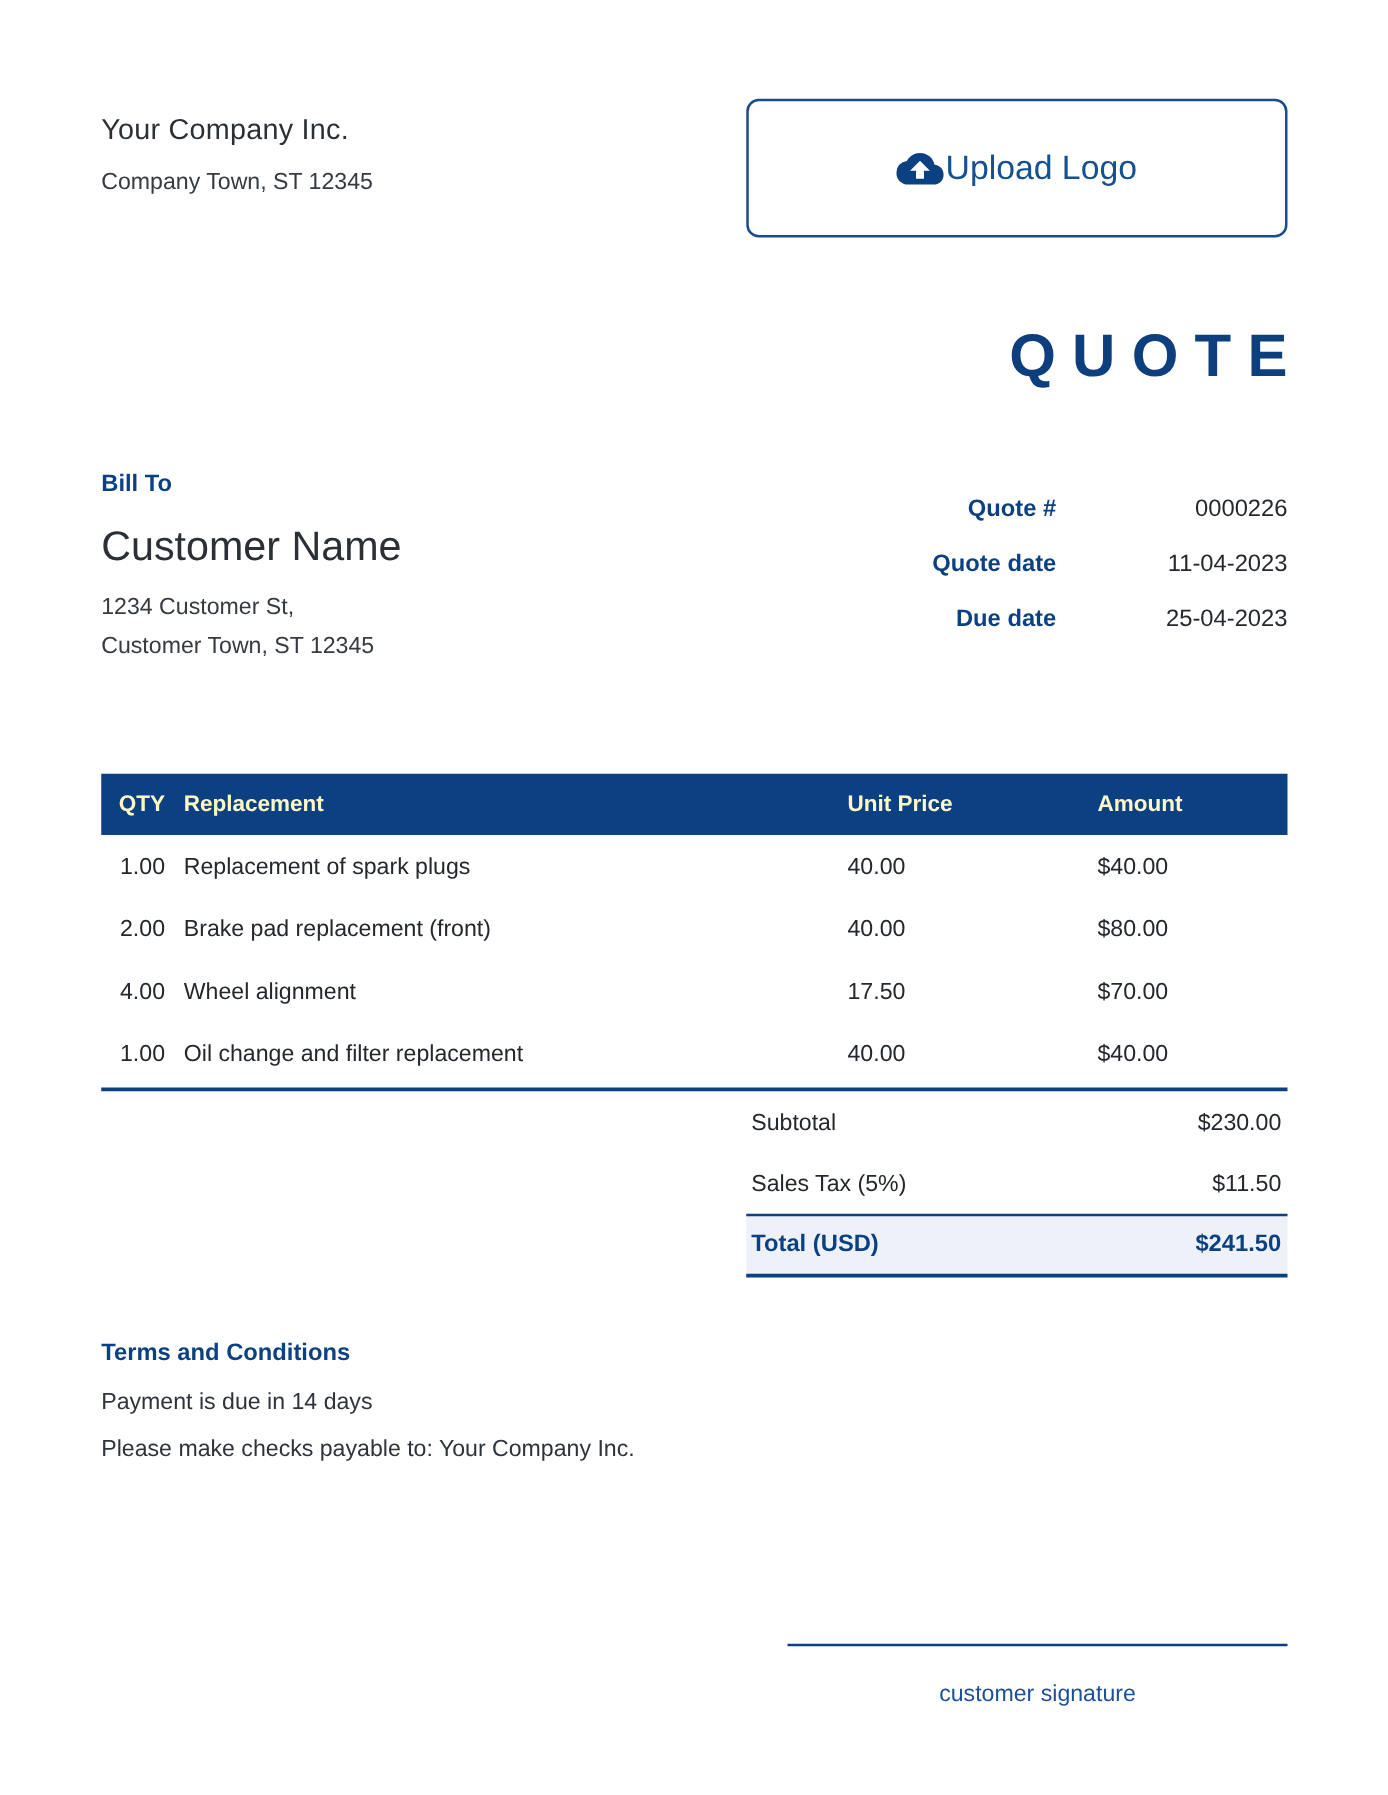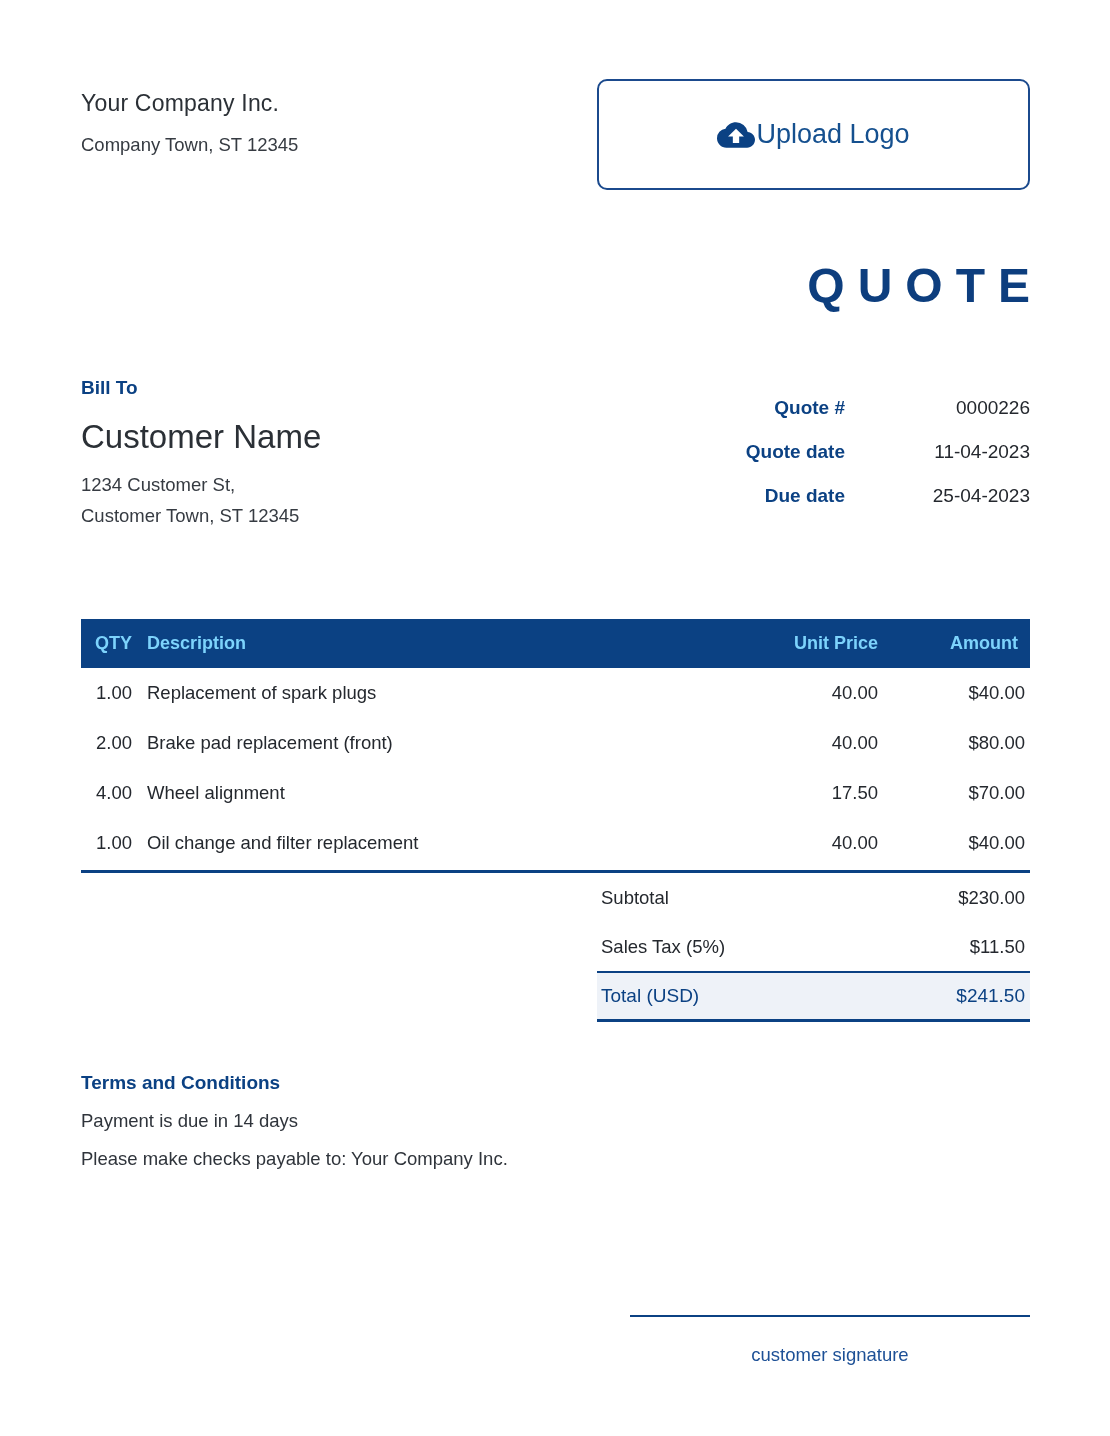--- a/index.html
+++ b/index.html
@@ -102,28 +102,28 @@
     font-size: 19px;
     color: #24282e;
   }
 
   
   .items-table { margin-top: 88px; }
   .items-header {
     display: grid;
     grid-template-columns: 66px 1fr 200px 152px;
     background: #0b4183;
-    color: #7dd3fc;
+    color: #fef9c3;
     height: 49px;
     align-items: center;
     font-size: 18px;
     font-weight: bold;
   }
   .items-header .col-qty { padding-left: 14px; }
-  .col-unit, .col-amount { text-align: right; }
+  .col-unit, .col-amount { }
   .items-header .col-unit { padding-right: 0; }
   .items-header .col-amount { padding-right: 12px; }
   .item-row {
     display: grid;
     grid-template-columns: 66px 1fr 200px 152px;
     height: 50px;
     align-items: center;
     font-size: 18.5px;
     color: #24282e;
   }
@@ -146,21 +146,21 @@
     height: 49px;
     font-size: 18.5px;
     padding: 0 5px 0 4px;
   }
   .totals-row.grand {
     background: #eef2f8;
     border-top: 2px solid #0b4183;
     border-bottom: 3px solid #0b4183;
     height: 51px;
     font-size: 19px;
-    font-weight: normal;
+    font-weight: bold;
     color: #0b4183;
   }
 
   
   .terms-block { margin-top: 50px; }
   .terms-heading {
     font-size: 19px;
     font-weight: bold;
     color: #0b4183;
   }
@@ -233,21 +233,21 @@
       <div class="meta-row">
         <div class="meta-label">Due date</div>
         <div class="meta-value">25-04-2023</div>
       </div>
     </div>
   </div>
 
   <div class="items-table">
     <div class="items-header">
       <div class="col-qty">QTY</div>
-      <div class="col-desc">Description</div>
+      <div class="col-desc">Replacement</div>
       <div class="col-unit">Unit Price</div>
       <div class="col-amount">Amount</div>
     </div>
 
     <div class="item-row">
       <div class="col-qty">1.00</div>
       <div class="col-desc">Replacement of spark plugs</div>
       <div class="col-unit">40.00</div>
       <div class="col-amount">$40.00</div>
     </div>

